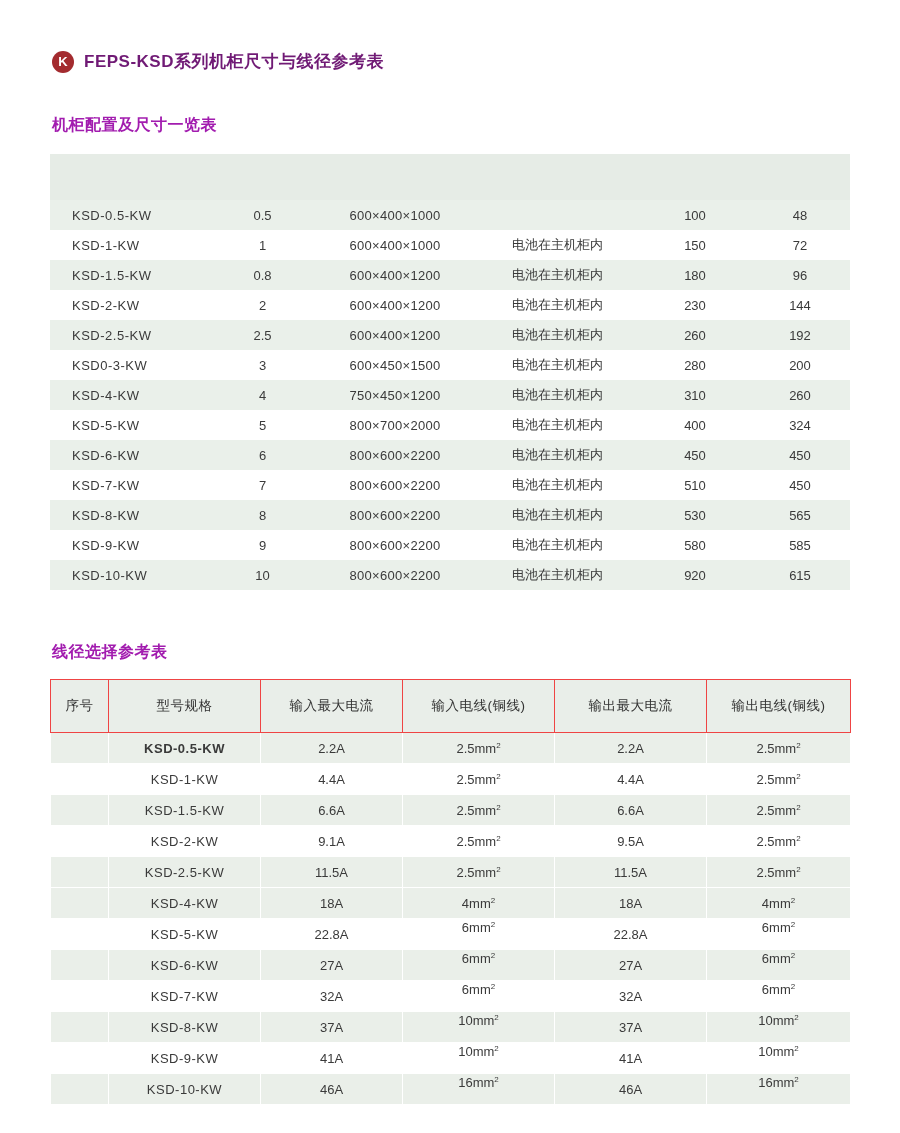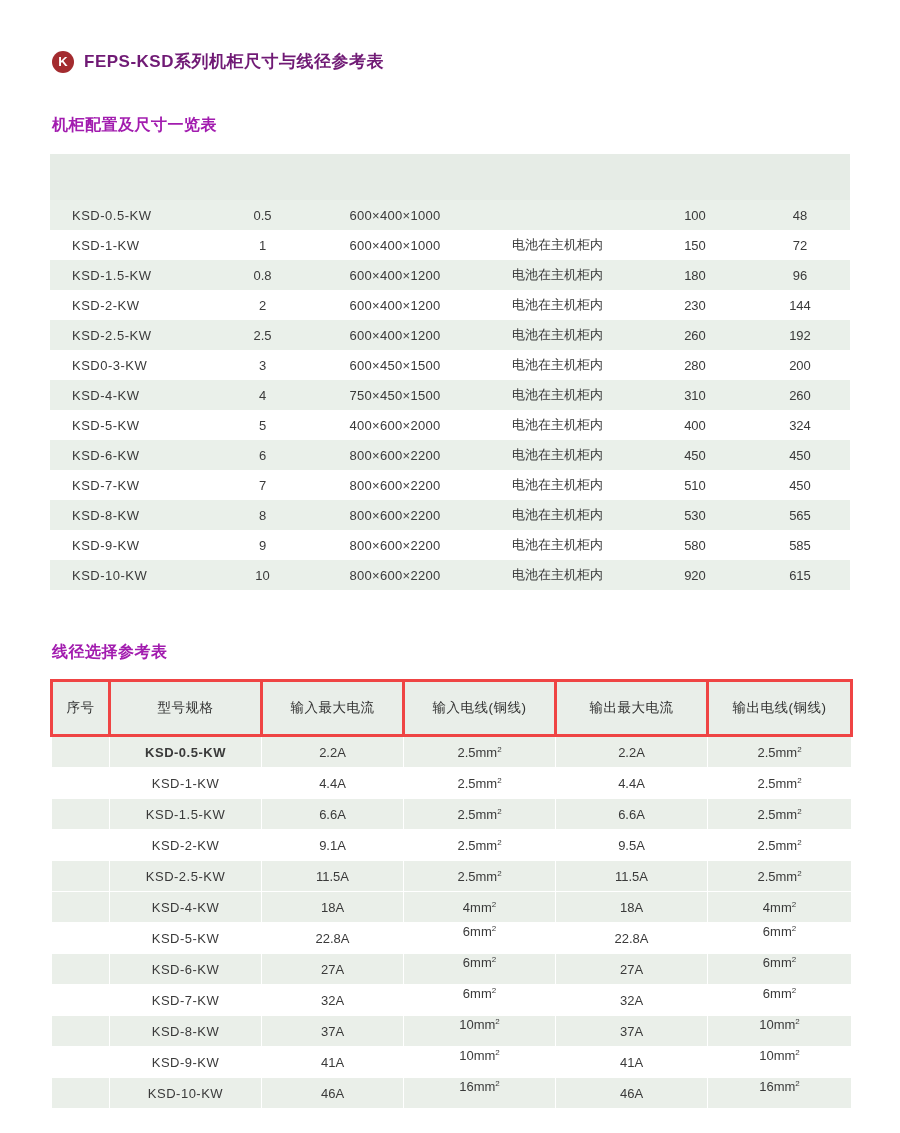--- a/index.html
+++ b/index.html
@@ -117,21 +117,21 @@
   #wire-table col.w3 { width: 152px; }
   #wire-table col.w4 { width: 152px; }
   #wire-table col.w5 { width: 144px; }
 
   #wire-table thead th {
     height: 50px;
     background: #e9eee9;
     font-size: 13.5px;
     font-weight: normal;
     color: #333333;
-    border: 3px solid #ef4444;
+    border: 1px solid #ef4444;
     text-align: center;
     letter-spacing: 0.5px;
   }
   #wire-table tbody td {
     height: 30px;
     font-size: 13px;
     text-align: center;
     color: #3a3a3a;
     border: 1px solid #ffffff;
     padding: 0;
@@ -226,29 +226,29 @@
           <td class="model">KSD0-3-KW</td>
           <td>3</td>
           <td class="dims">600×450×1500</td>
           <td>电池在主机柜内</td>
           <td>280</td>
           <td>200</td>
         </tr>
         <tr class="shade">
           <td class="model">KSD-4-KW</td>
           <td>4</td>
-          <td class="dims">750×450×1500</td>
+          <td class="dims">750×450×1200</td>
           <td>电池在主机柜内</td>
           <td>310</td>
           <td>260</td>
         </tr>
         <tr class="plain">
           <td class="model">KSD-5-KW</td>
           <td>5</td>
-          <td class="dims">400×600×2000</td>
+          <td class="dims">800×700×2000</td>
           <td>电池在主机柜内</td>
           <td>400</td>
           <td>324</td>
         </tr>
         <tr class="shade">
           <td class="model">KSD-6-KW</td>
           <td>6</td>
           <td class="dims">800×600×2200</td>
           <td>电池在主机柜内</td>
           <td>450</td>

